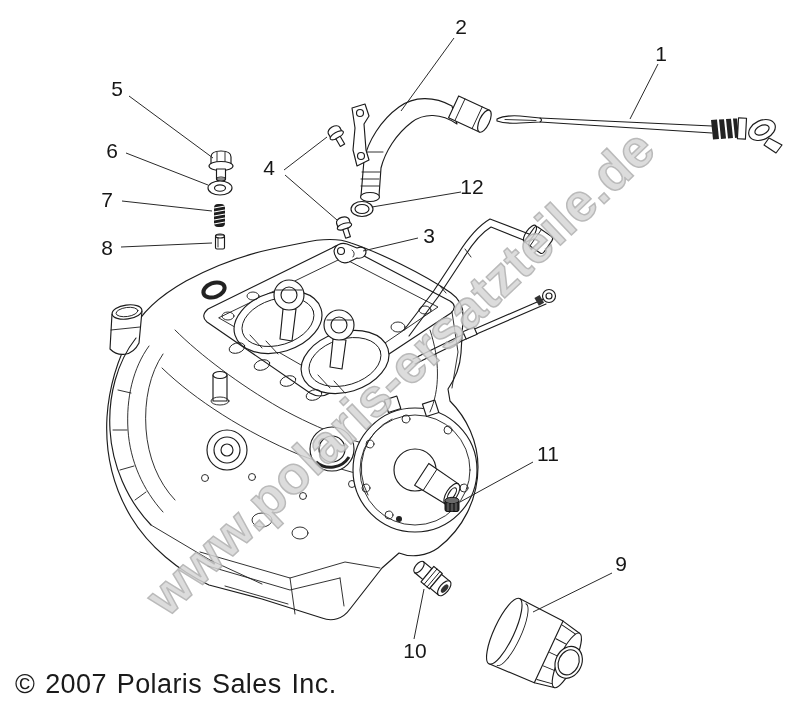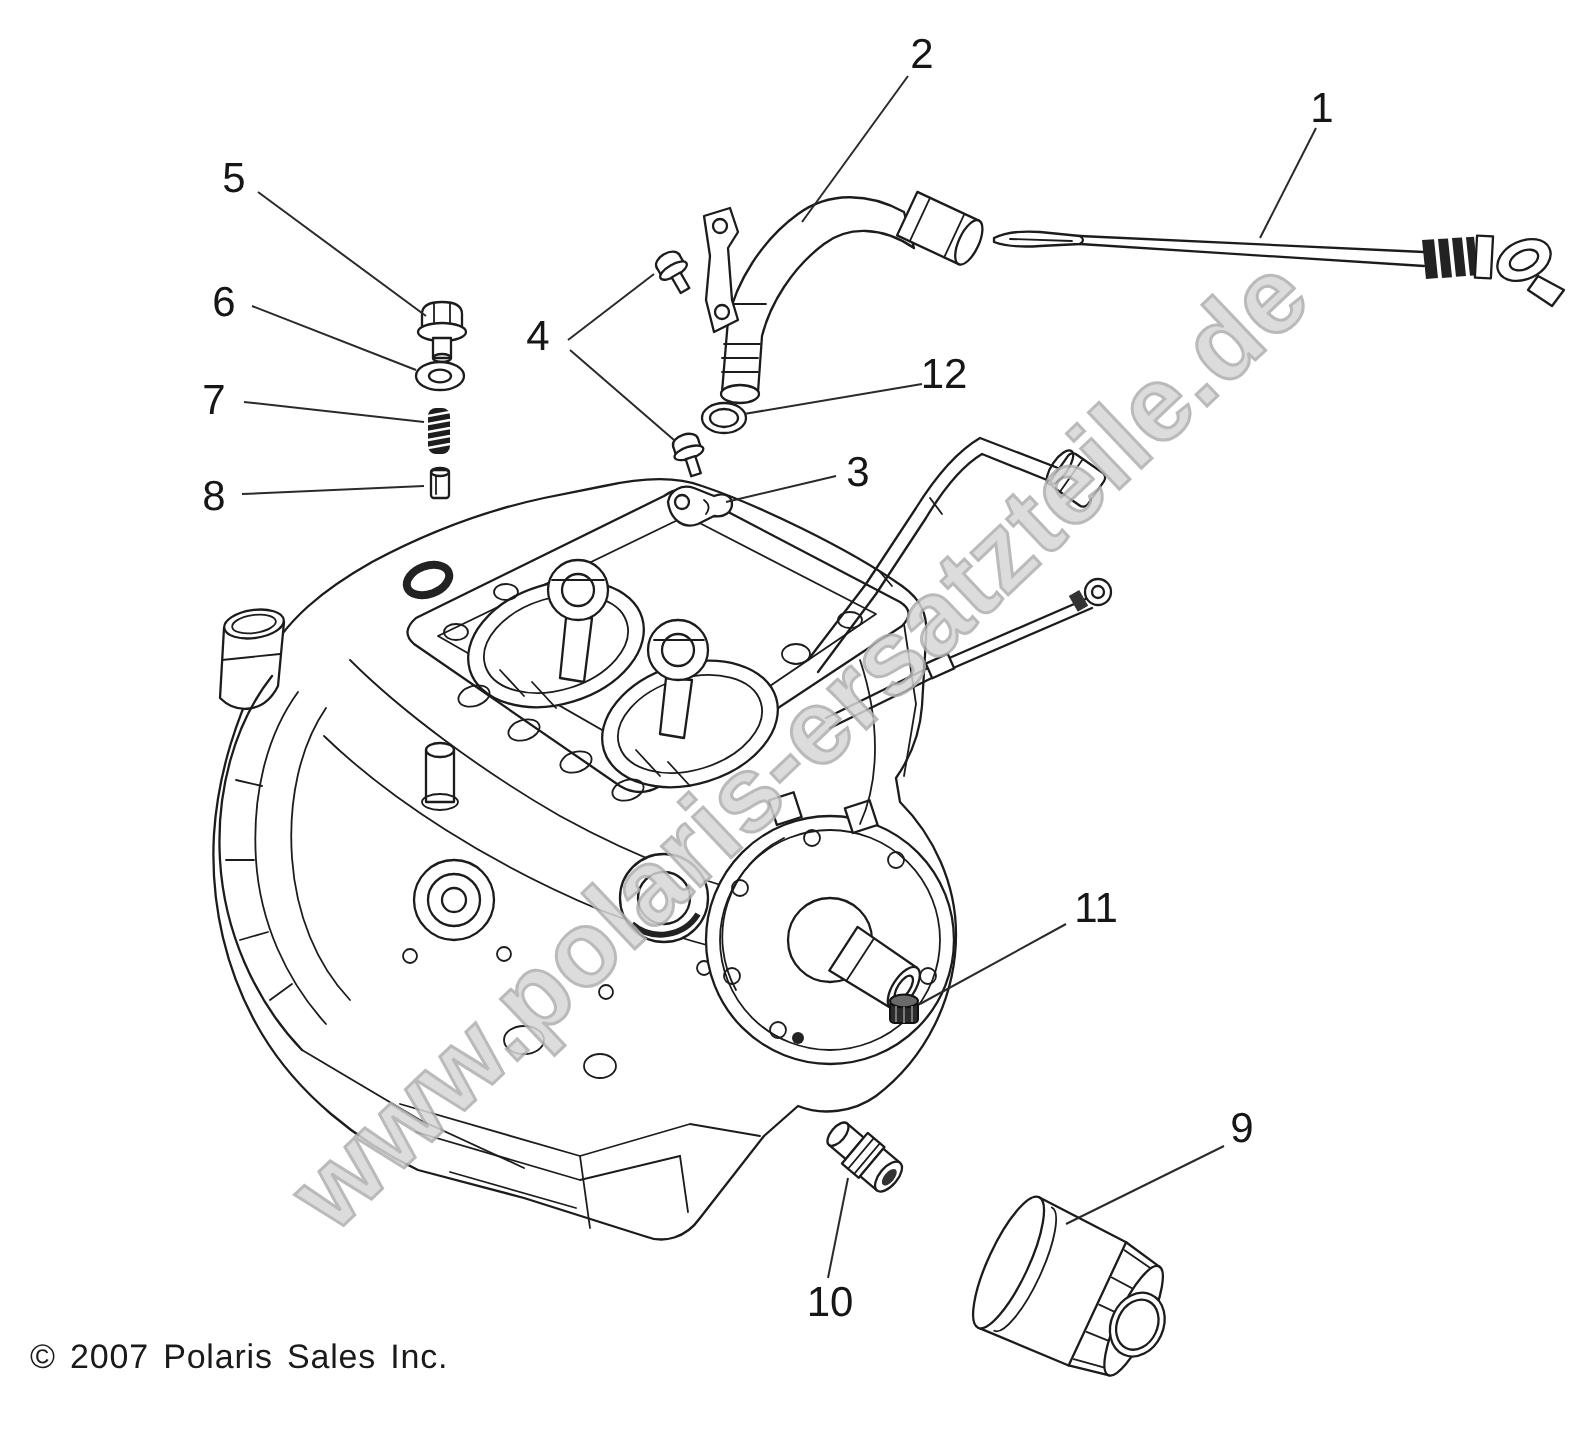--- a/index.html
+++ b/index.html
@@ -11,21 +11,21 @@
   .callout{font-size:21px;fill:#161616;}
   .watermark{
     position:absolute;left:400px;top:372px;
     transform:translate(-50%,-50%) rotate(-43.5deg);
     font-size:53px;font-weight:bold;white-space:nowrap;
     color:#d6d6d6;-webkit-text-stroke:1.5px #afafaf;
     opacity:.85;letter-spacing:.5px;pointer-events:none;
   }
   .copyright{
     position:absolute;left:15px;top:669px;
-    font-size:17px;color:#1a1a1a;letter-spacing:.4px;word-spacing:2px;text-align:center;
+    font-size:27px;color:#1a1a1a;letter-spacing:.4px;word-spacing:2px;text-align:center;
   }
   .lineart{stroke:#1c1c1c;fill:none;stroke-width:1.15;stroke-linejoin:round;stroke-linecap:round;}
   .fillw{fill:#ffffff;}
   .thin{stroke-width:.9;}
   .leader{stroke:#2a2a2a;stroke-width:1;fill:none;}
 </style>
 </head>
 <body>
 
 <div class="stage">

